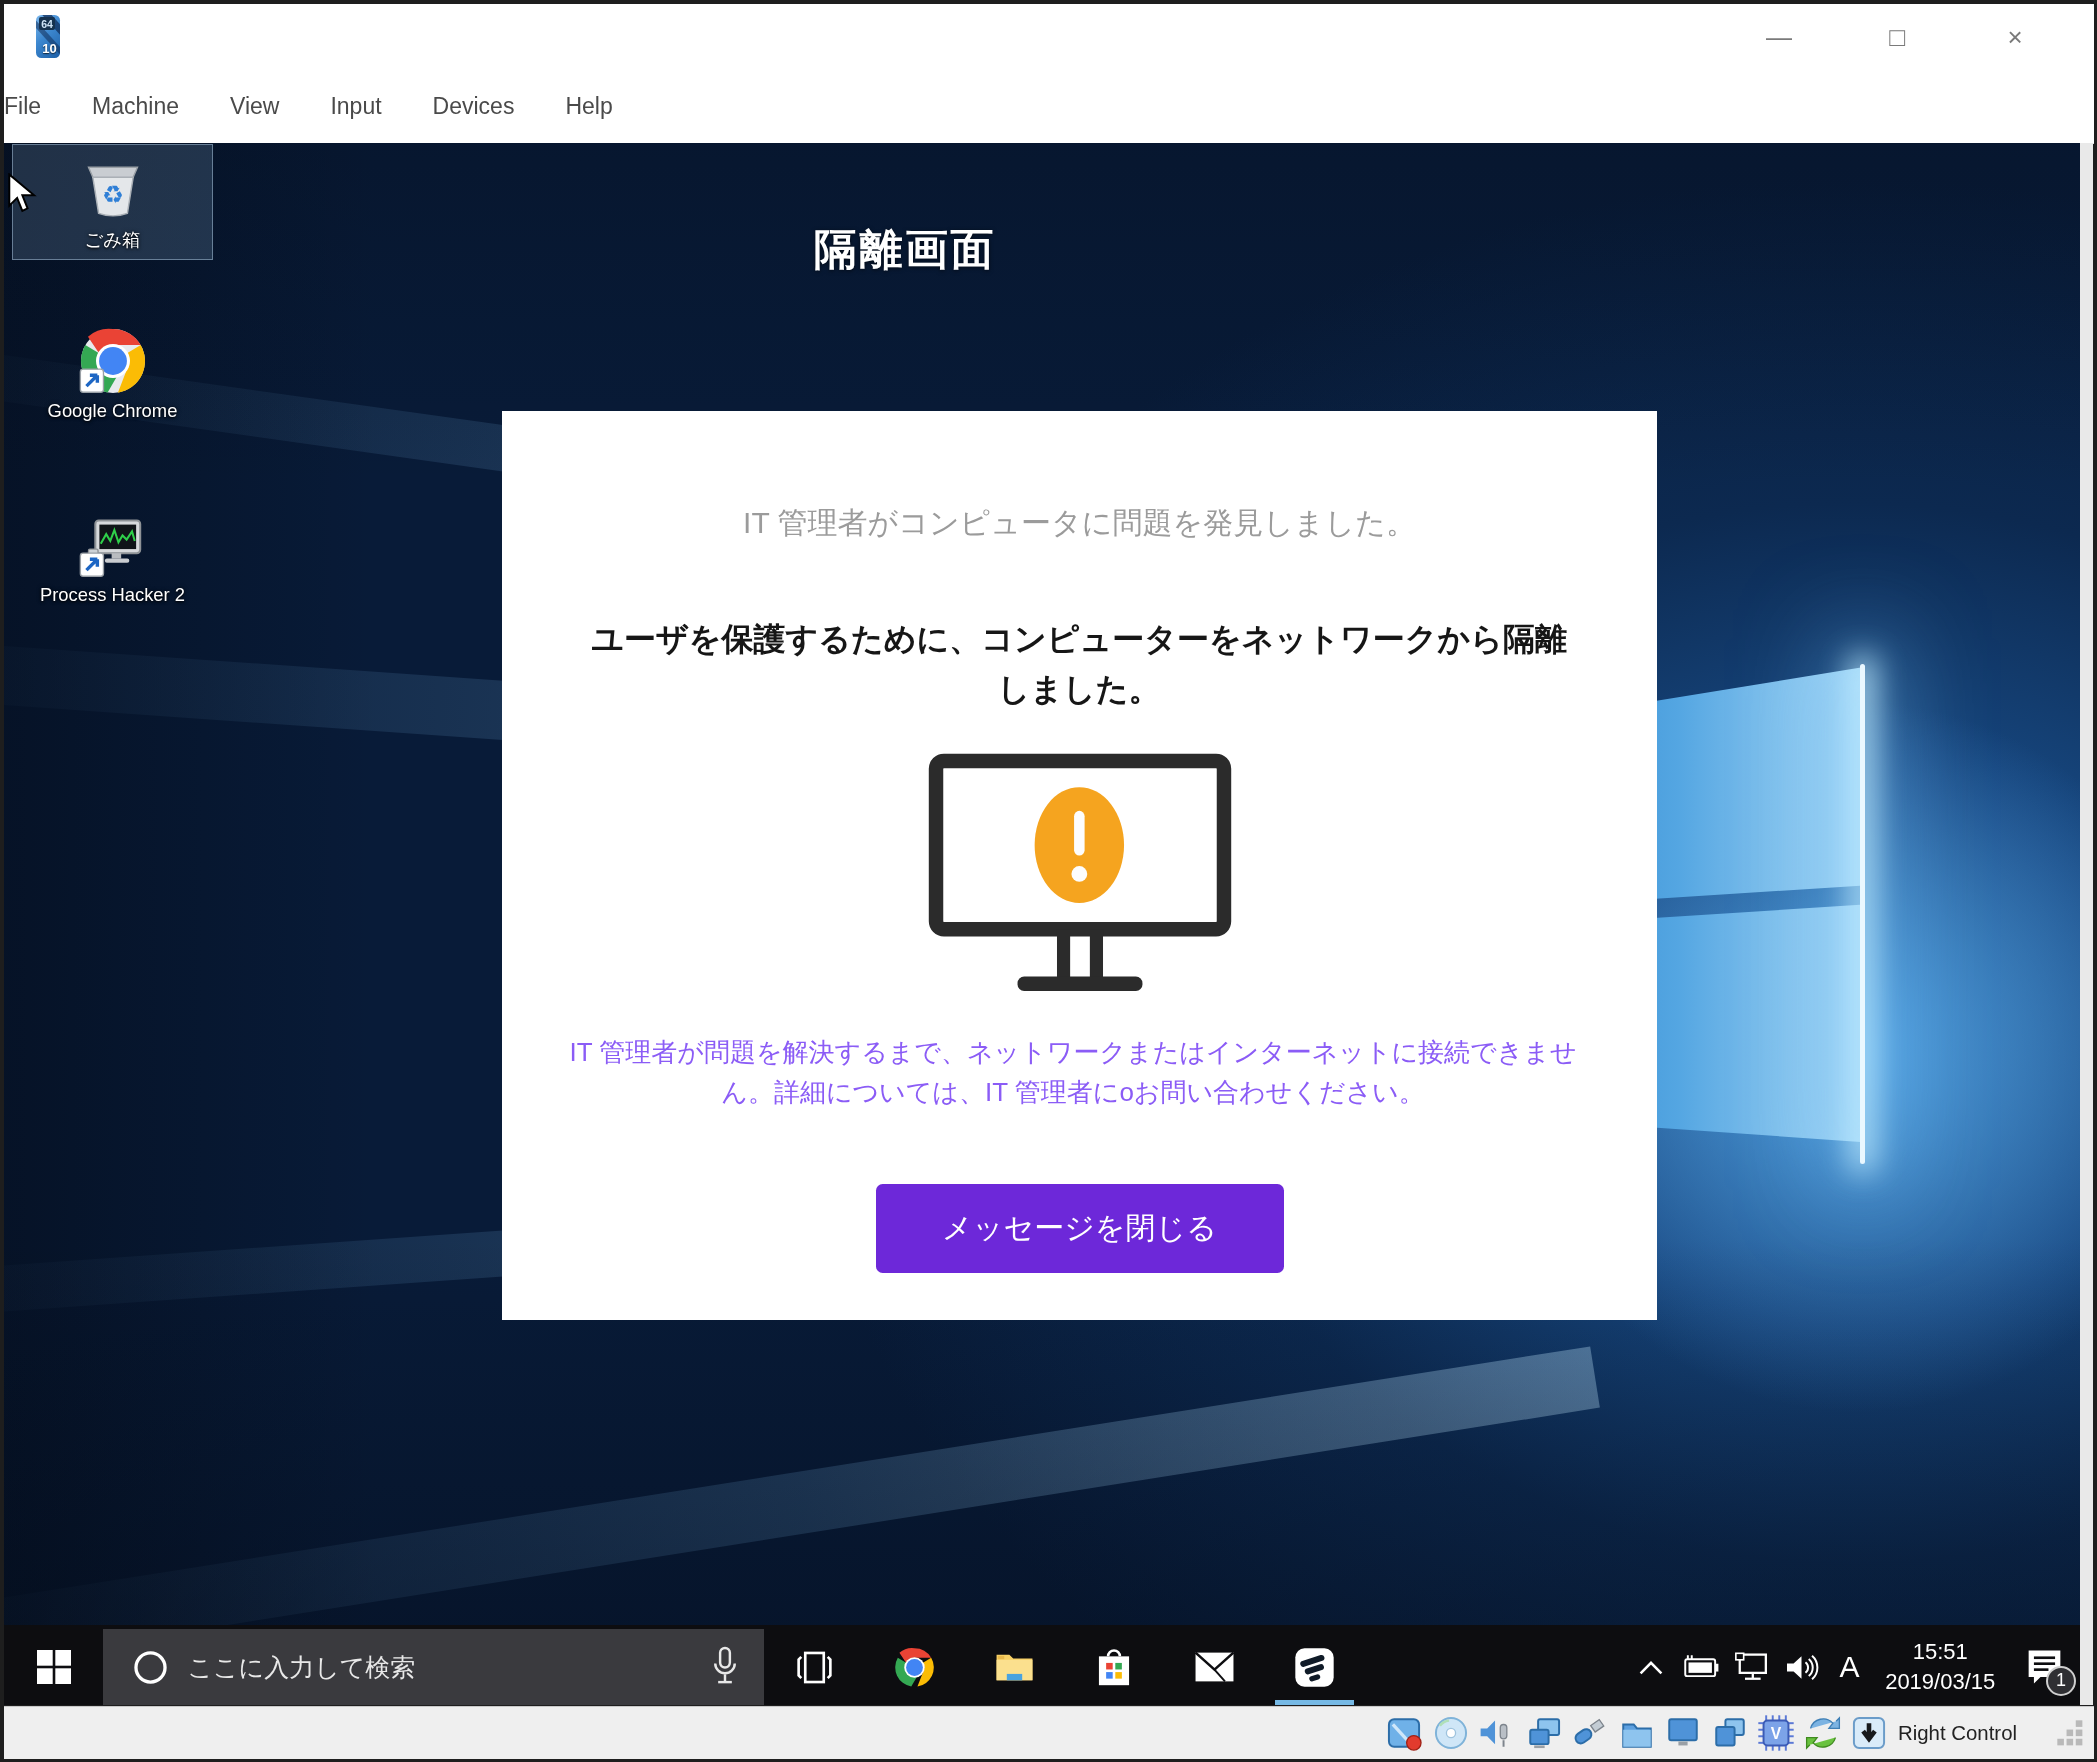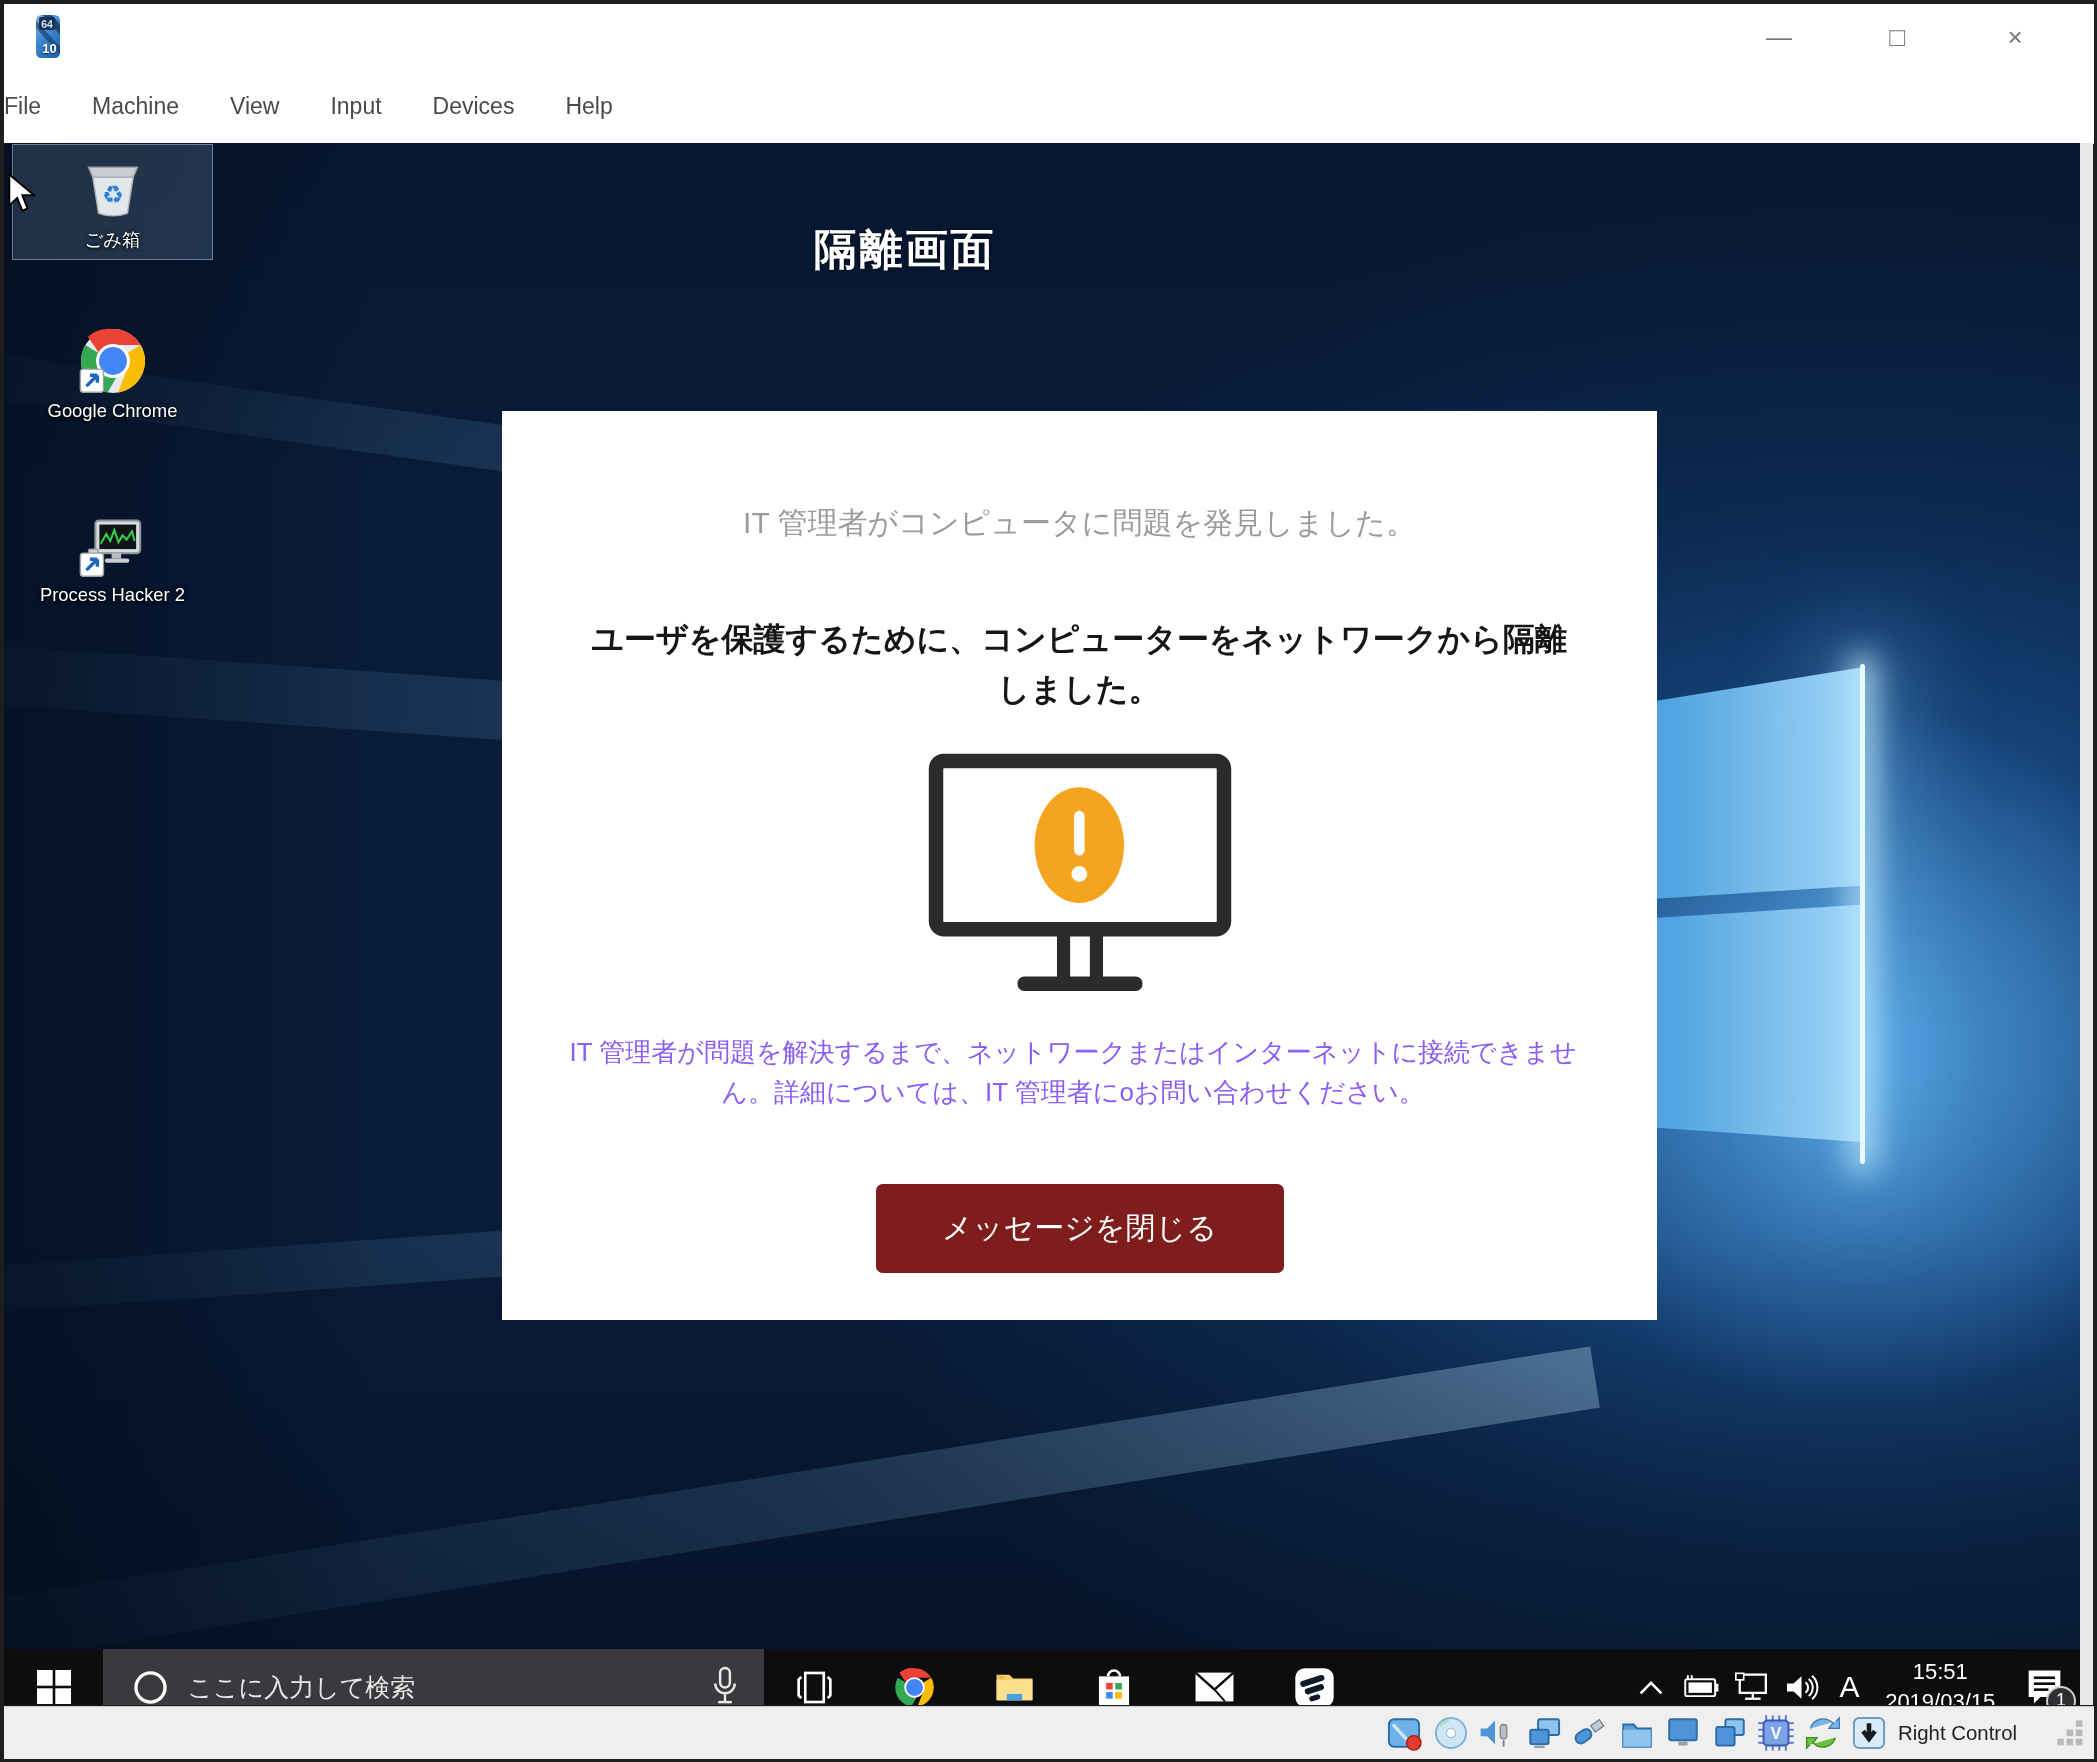--- a/index.html
+++ b/index.html
@@ -45,24 +45,24 @@
   .overlay-title{position:absolute;left:671px;top:78px;width:460px;text-align:center;font-size:43px;font-weight:bold;color:#ffffff;letter-spacing:2.6px;text-shadow:0 1.3px 4px rgba(0,0,0,.6);}
   .cursor{position:absolute;left:4px;top:30px;}
 
   
   .dialog{position:absolute;left:498px;top:268px;width:1155px;height:909px;background:#ffffff;}
   .dlg-title{position:absolute;left:0;top:92px;width:100%;text-align:center;font-size:30px;color:#9b9b9b;}
   .dlg-heading{position:absolute;left:84px;top:204px;width:986px;text-align:center;font-size:32px;font-weight:bold;color:#161616;line-height:1.55;}
   .dlg-monitor{position:absolute;left:50%;top:342px;transform:translateX(-50%);}
   .dlg-body{position:absolute;left:58px;top:621px;width:1026px;text-align:center;font-size:26px;color:#8b5cf6;line-height:1.55;}
   .dlg-button{position:absolute;left:50%;top:773px;transform:translateX(-50%);width:408px;height:89px;border:none;border-radius:6.6px;
-    background:#7f1d1d;color:#ffffff;font-size:30px;display:flex;align-items:center;justify-content:center;}
-
-  
-  .taskbar{position:absolute;left:0;bottom:0;width:2076px;height:56px;background:#0d0d10;display:flex;align-items:flex-start;}
+    background:#6d28d9;color:#ffffff;font-size:30px;display:flex;align-items:center;justify-content:center;}
+
+  
+  .taskbar{position:absolute;left:0;bottom:0;width:2076px;height:80px;background:#0d0d10;display:flex;align-items:flex-end;}
   .tb-start{width:99px;height:76px;display:flex;align-items:center;justify-content:center;}
   .tb-search{width:661px;height:76px;background:#3a3a3e;display:flex;align-items:center;position:relative;}
   .tb-search .ring{margin-left:29px;}
   .tb-search .ph{margin-left:18.4px;font-size:25px;color:#e8e8e8;}
   .tb-search .mic{position:absolute;right:25px;top:17px;}
   .tb-icon{width:100px;height:76px;display:flex;align-items:center;justify-content:center;position:relative;}
   .tb-underline{position:absolute;left:10.5px;bottom:0;width:79px;height:4.6px;background:#76b9e5;}
   .tray{margin-left:auto;display:flex;align-items:center;height:76px;}
   .tray-item{display:flex;align-items:center;justify-content:center;width:50px;height:76px;color:#fff;}
   .tray-ime{font-size:30px;color:#fff;width:46px;text-align:center;}

